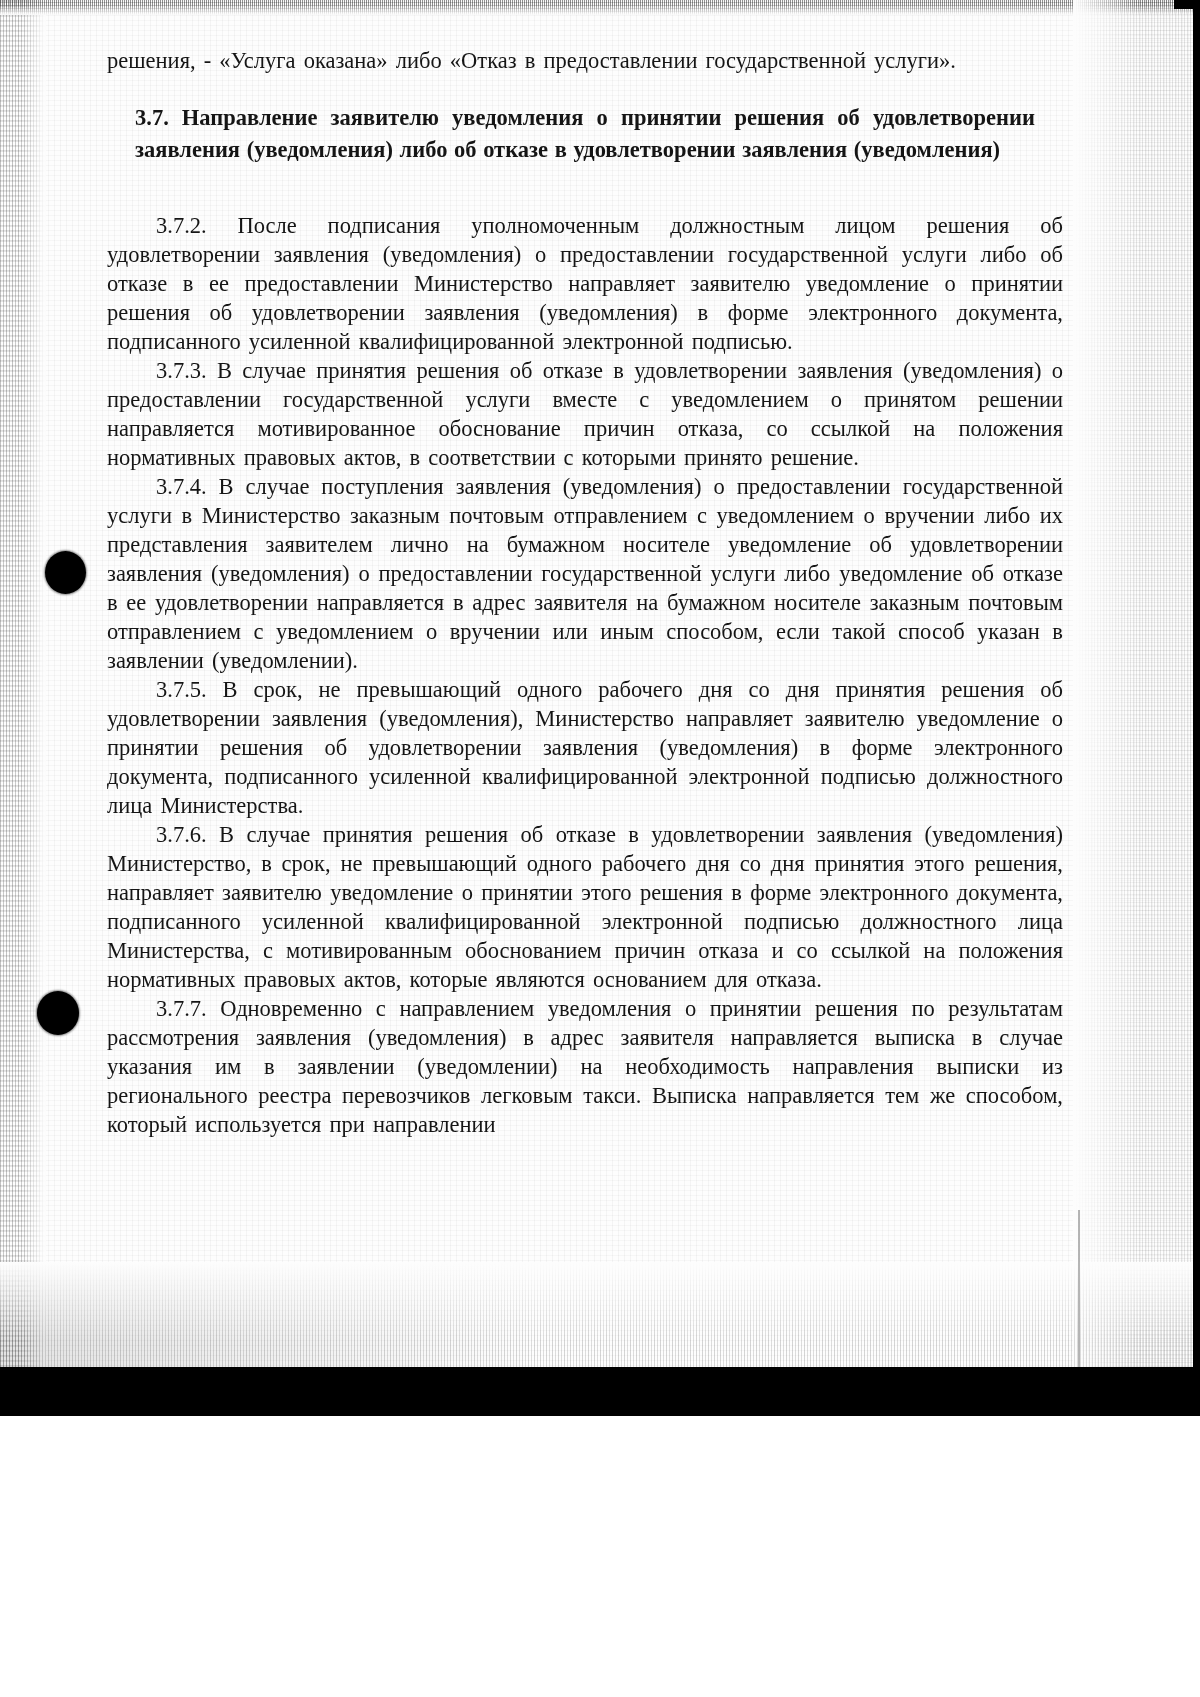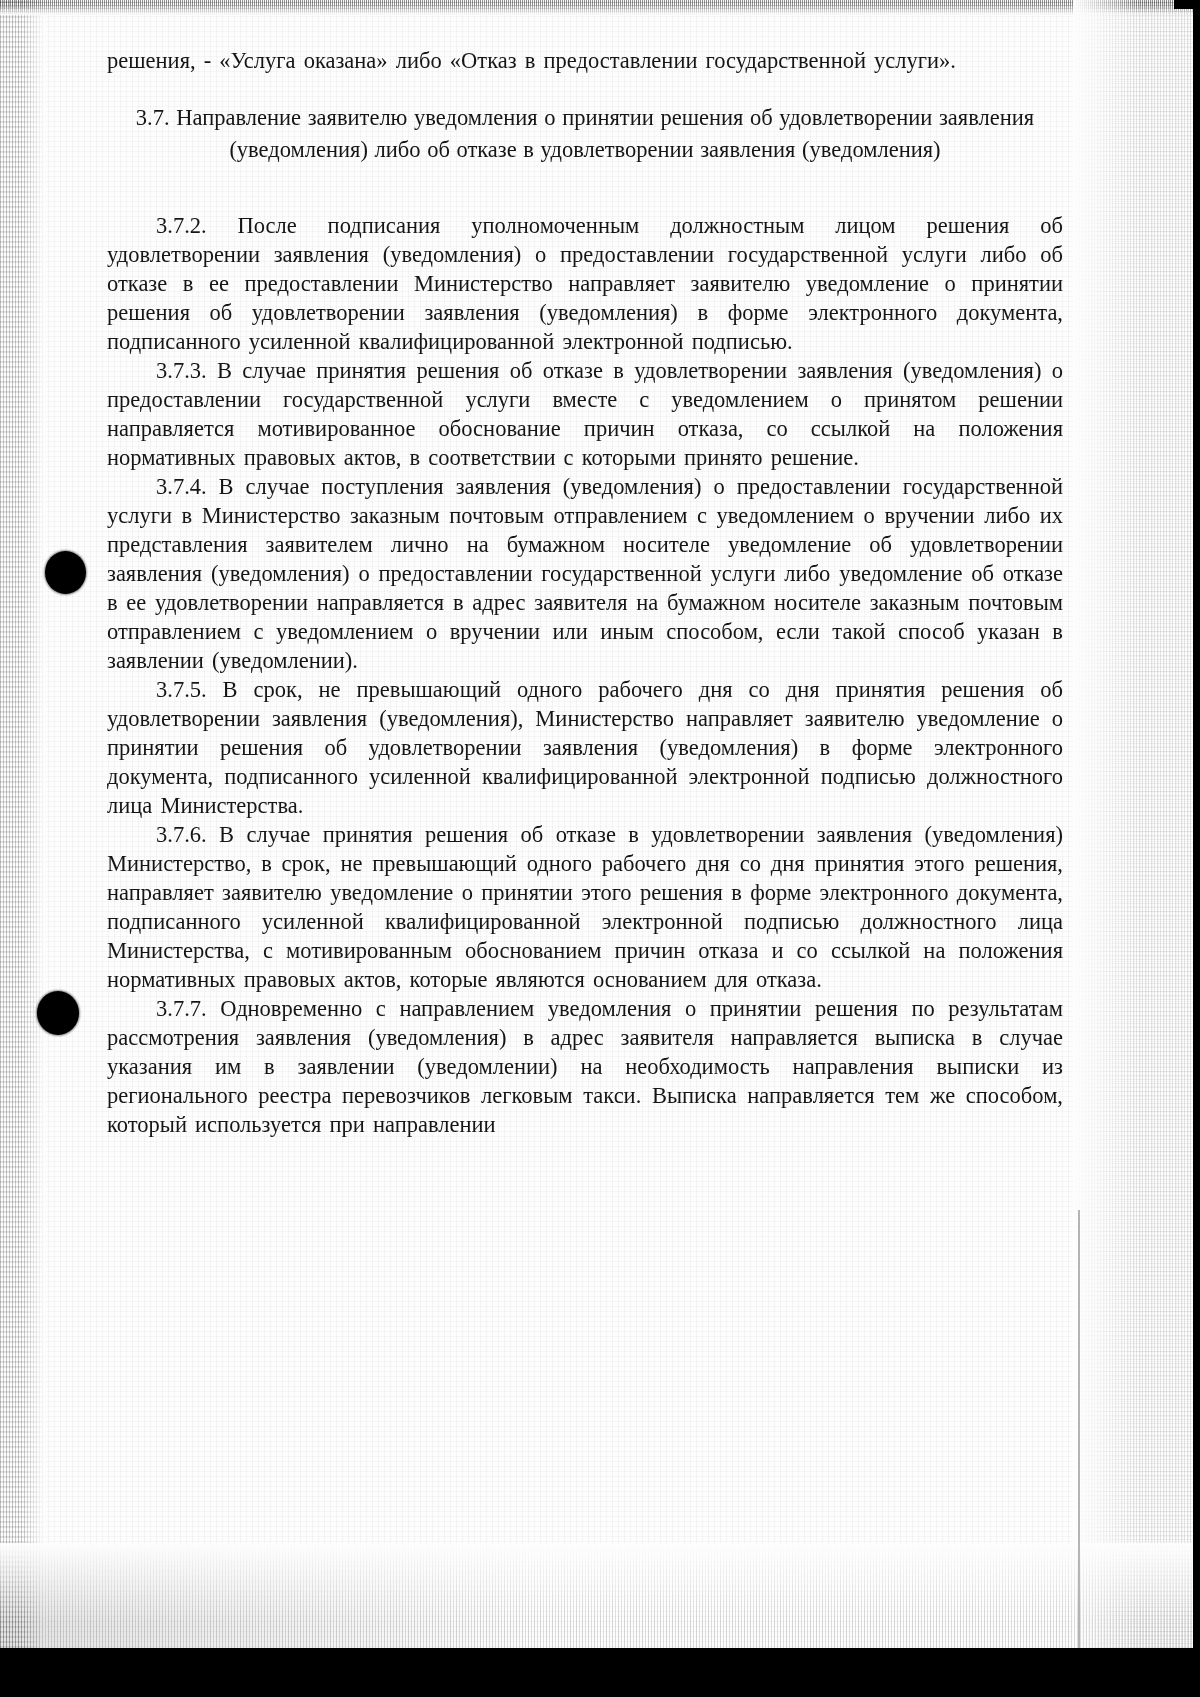--- a/index.html
+++ b/index.html
@@ -4,21 +4,21 @@
 <title>Scanned document page</title>
 <style>
   html, body {
     margin: 0;
     padding: 0;
     background: #ffffff;
   }
   .page {
     position: relative;
     width: 1200px;
-    height: 1697px;
+    height: 1416px;
     background: #fdfdfd;
     overflow: hidden;
     font-family: "Liberation Serif", "DejaVu Serif", serif;
     color: #151515;
   }
   
   .speckle {
     position: absolute;
     inset: 0;
     background:
@@ -118,23 +118,22 @@
   }
   .text-col p {
     margin: 0;
     text-indent: 49px;
   }
   .text-col p.cont {
     text-indent: 0;
   }
   .text-col h2 {
     font-size: 22.5px;
-    font-weight: normal;
+    font-weight: bold;
     line-height: 32px;
-    text-align: center;
     text-indent: 0;
     margin: 27px 28px 45px 28px;
     word-spacing: 1px;
   }
 </style>
 </head>
 <body>
 
 <div class="page">
 

